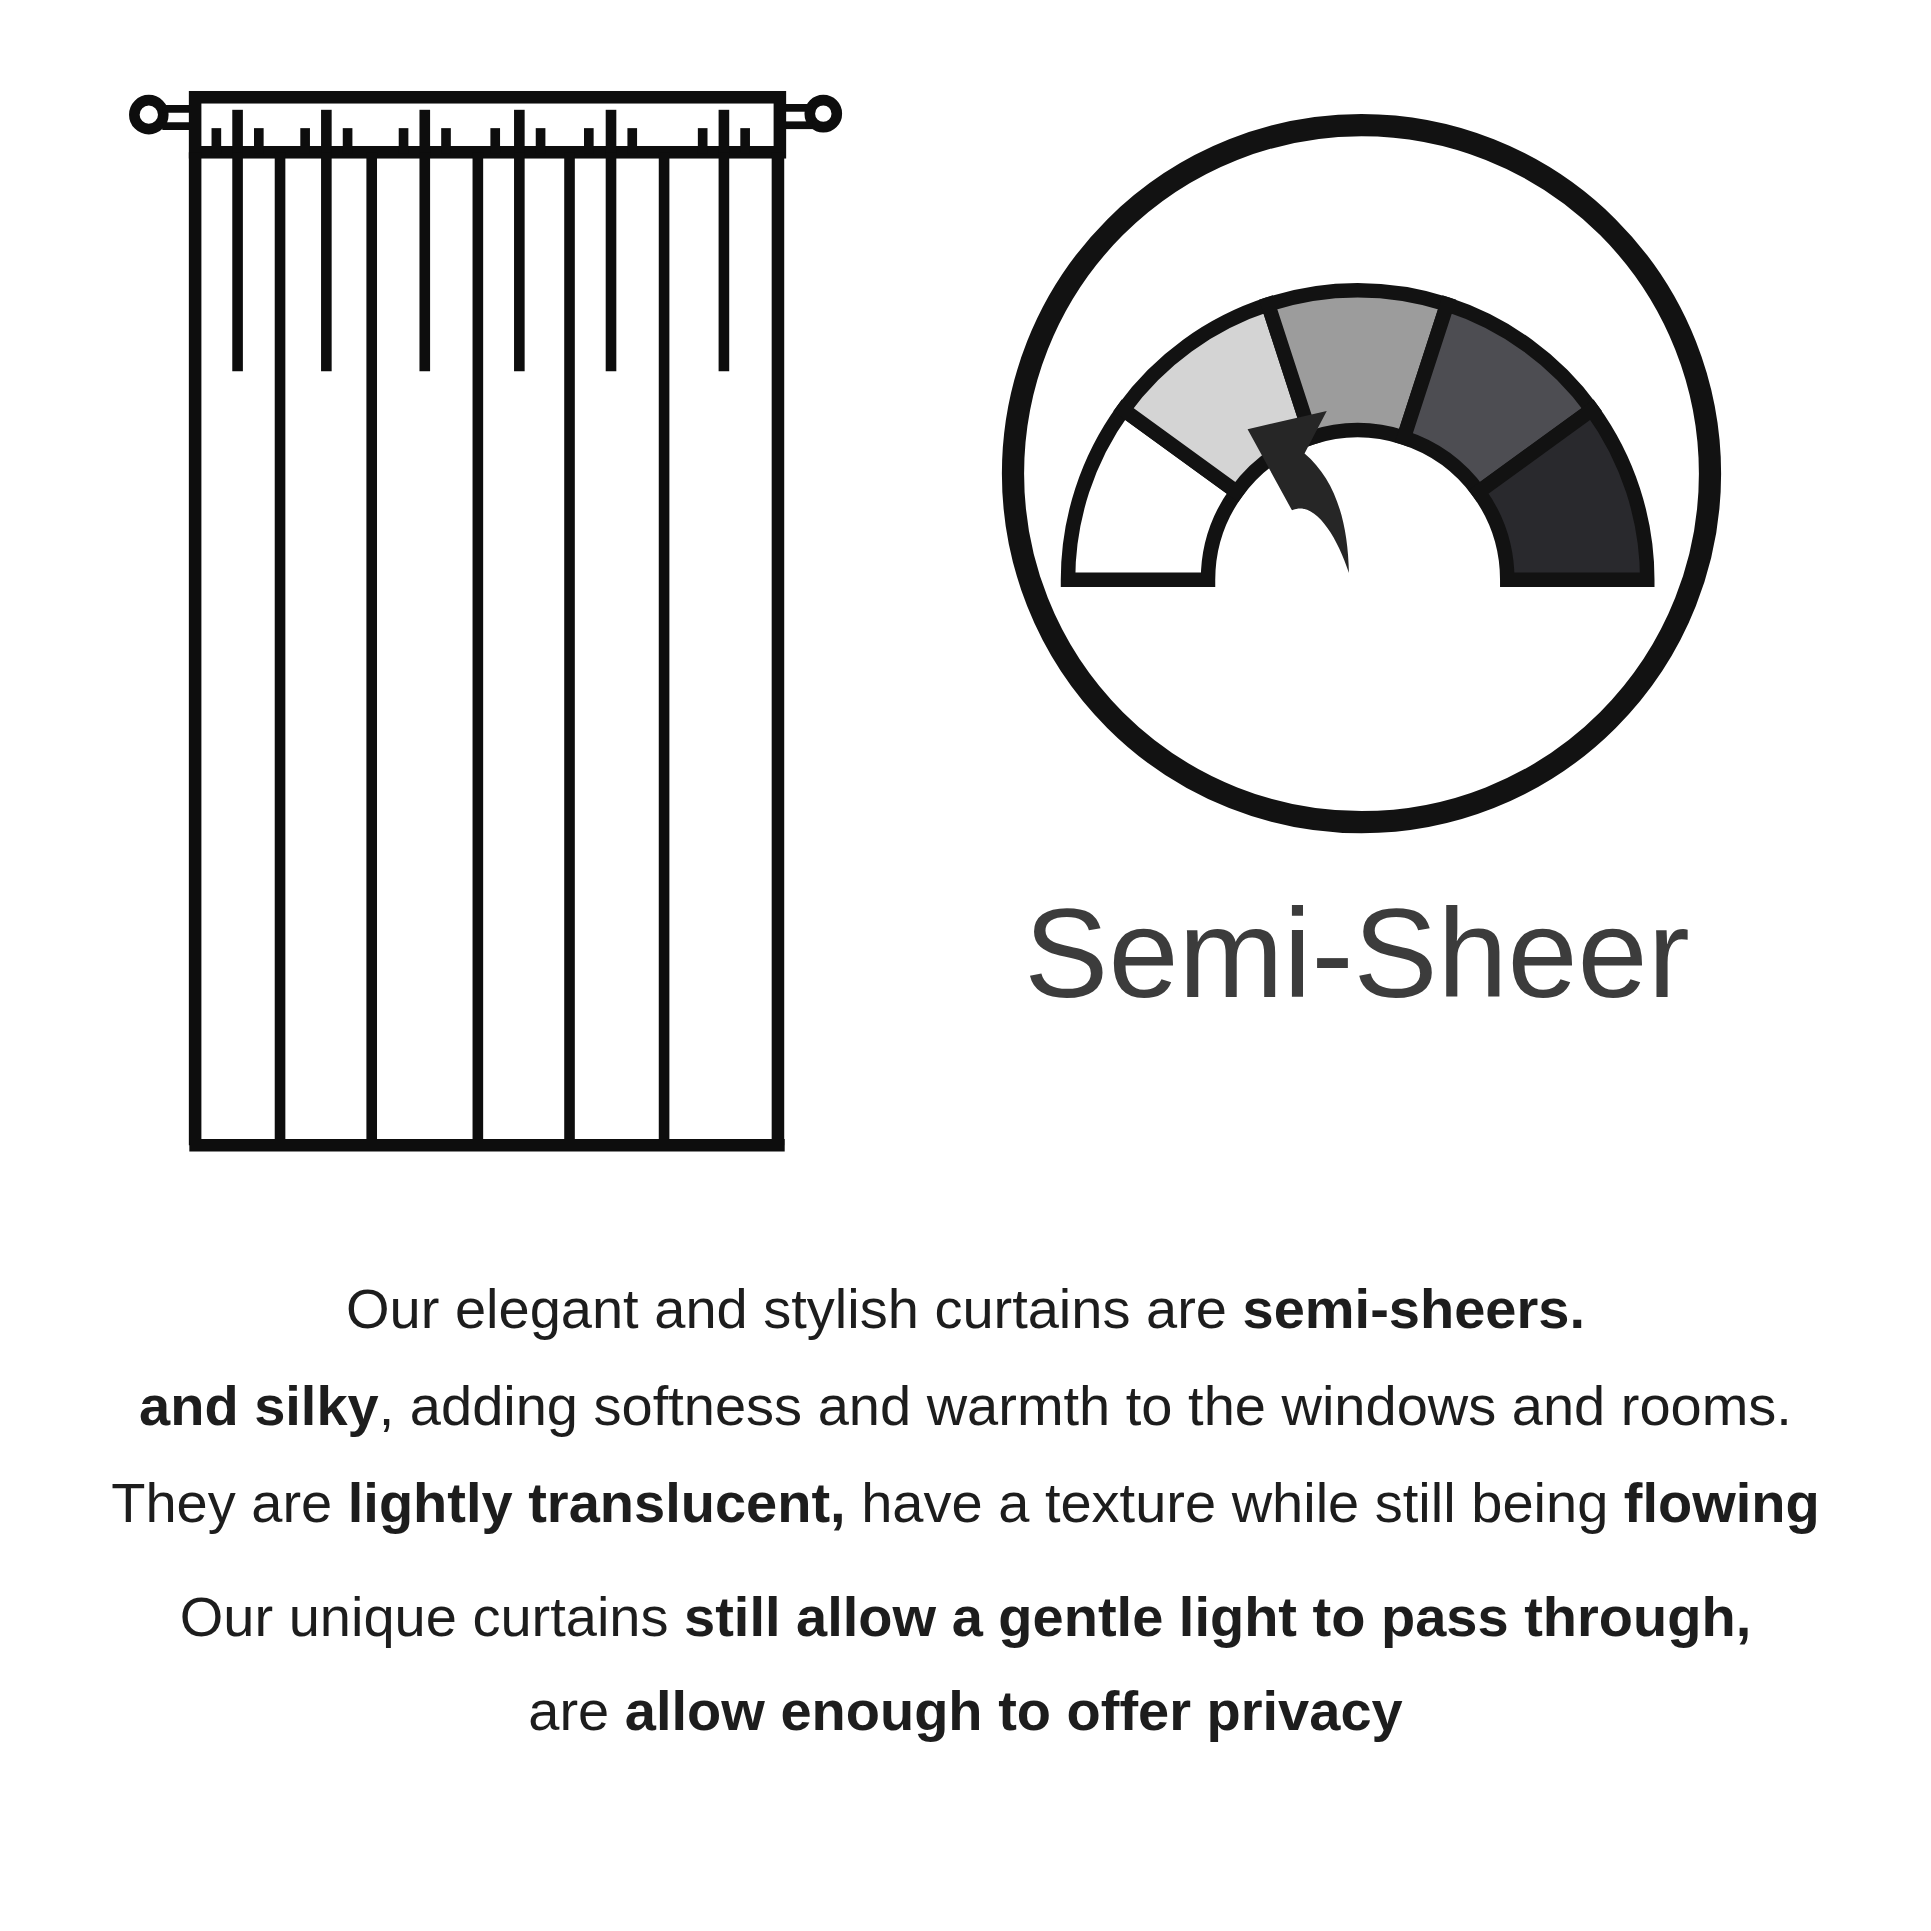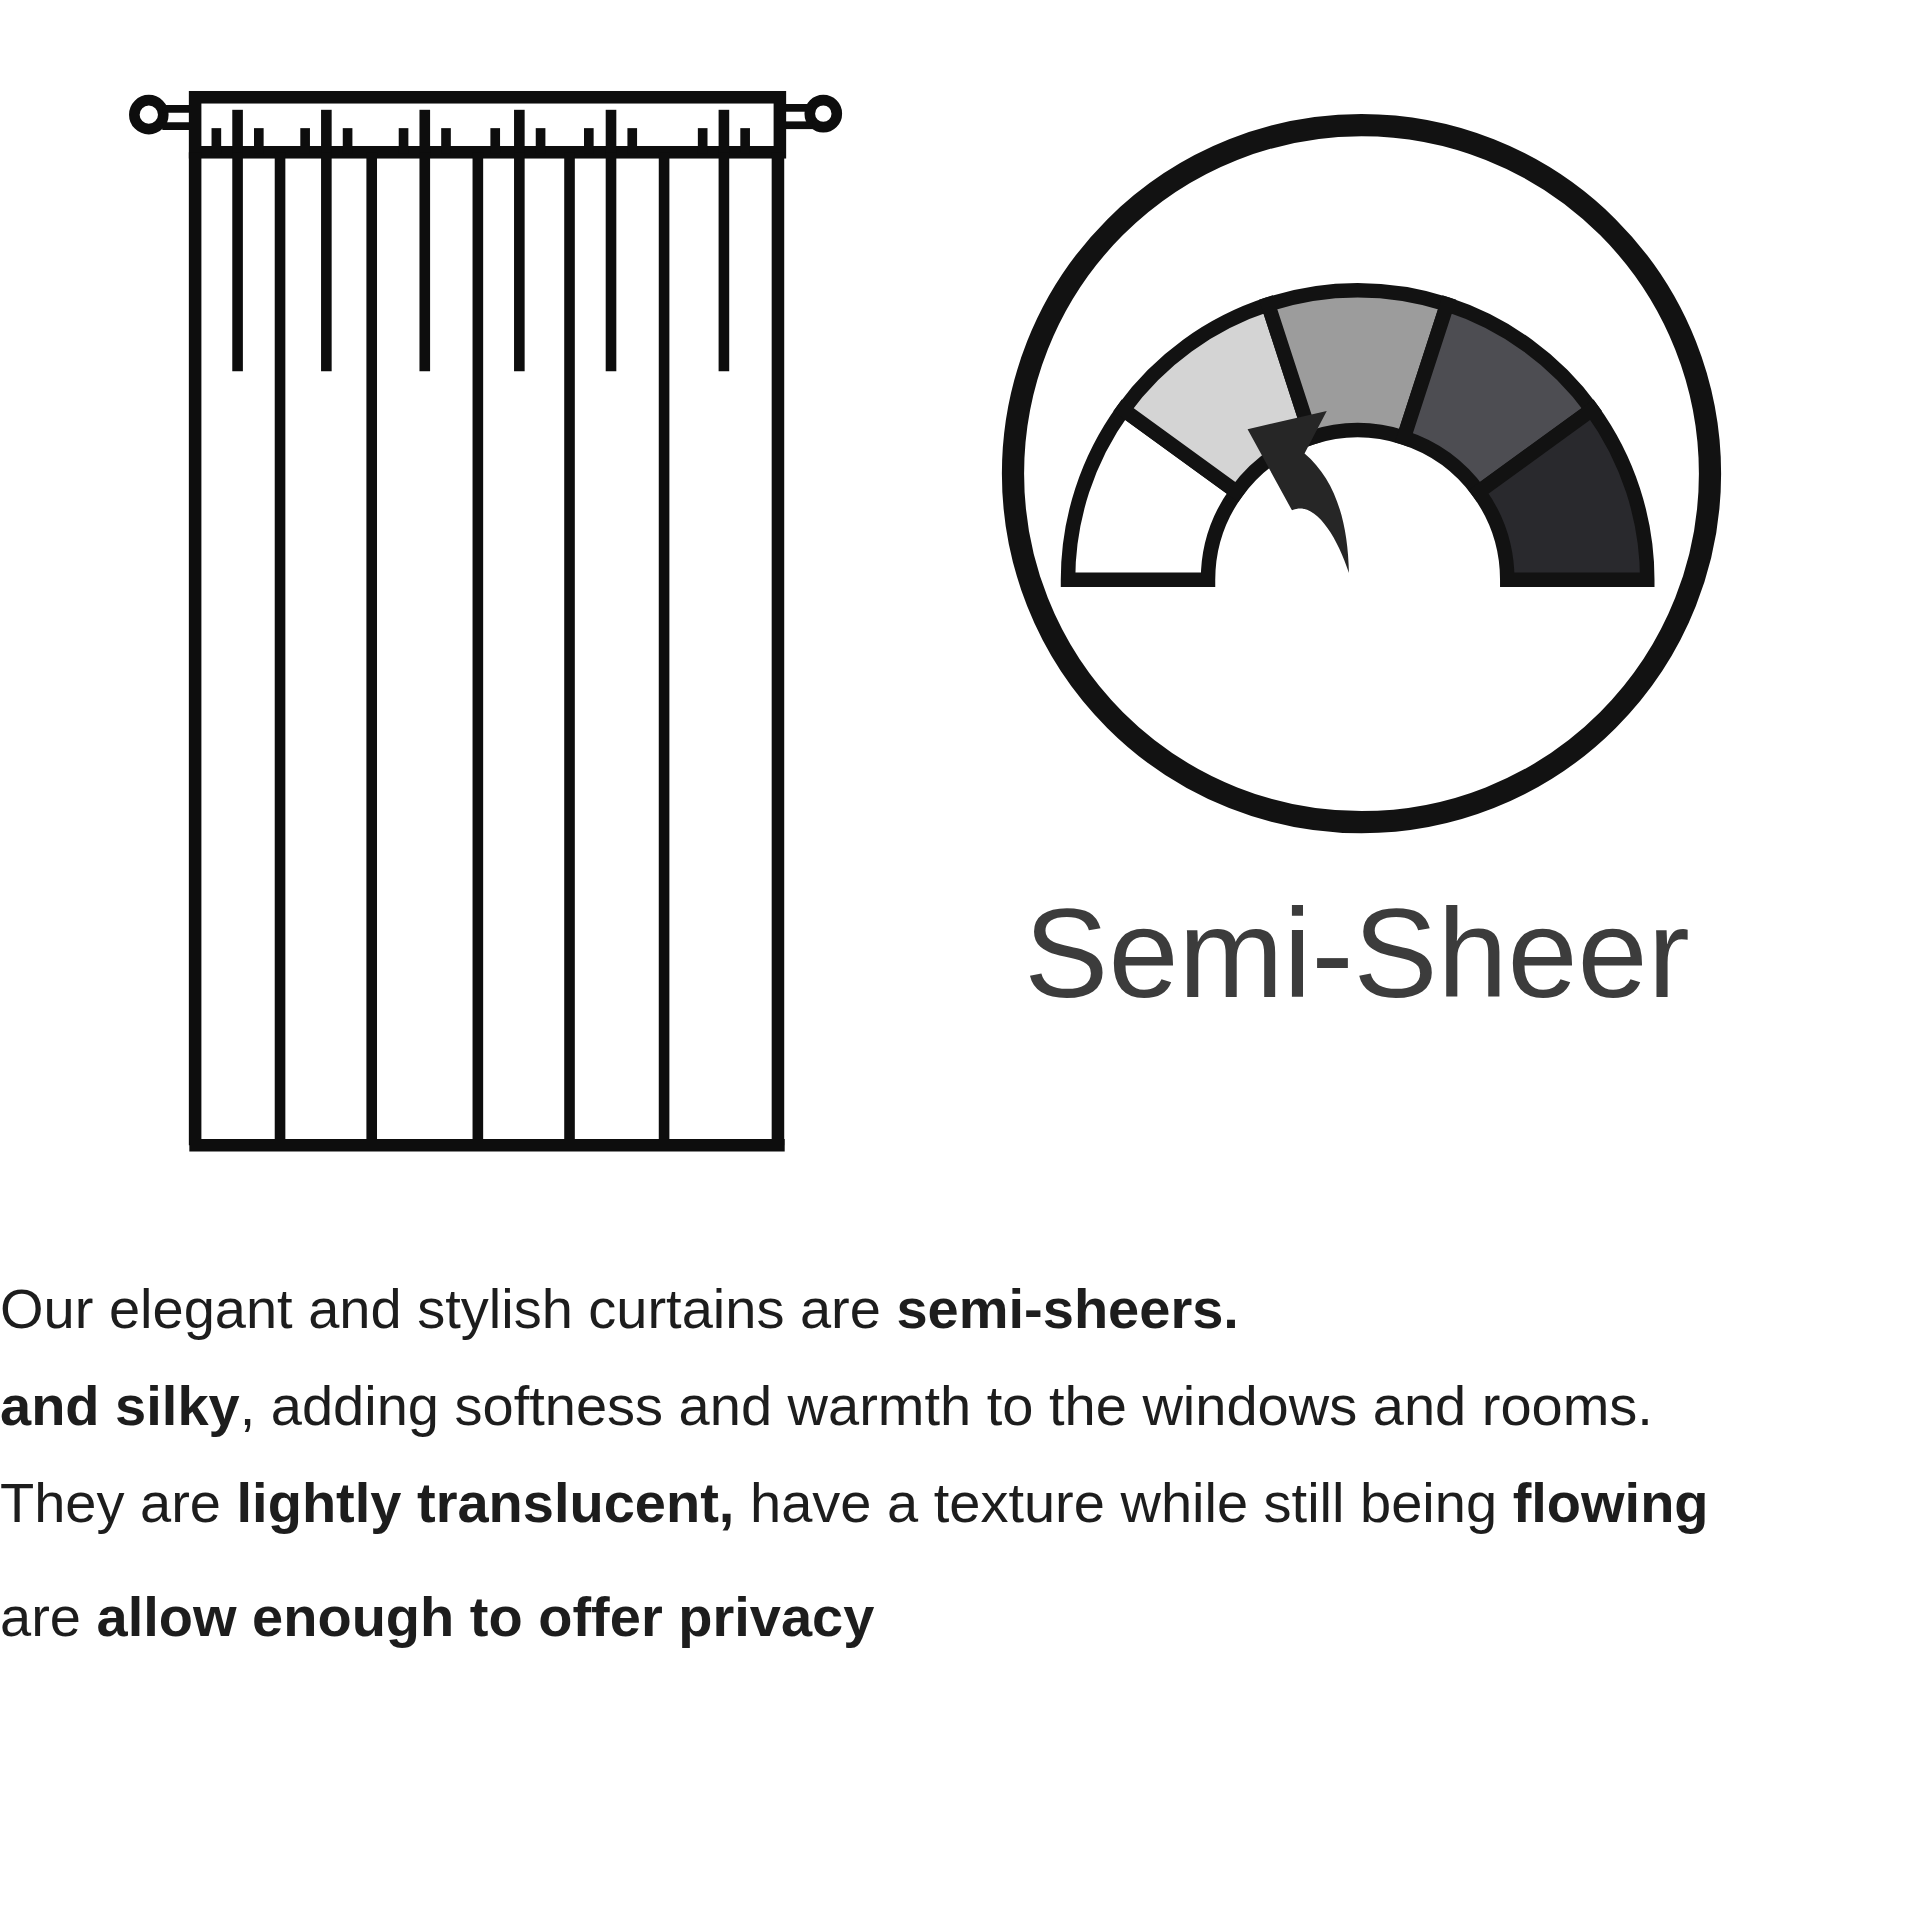--- a/index.html
+++ b/index.html
@@ -21,21 +21,21 @@
     text-align:left;
     font-size:126px;
     line-height:164px;
     color:#3c3c3c;
     white-space:nowrap;
   }
   .body-block{
     position:absolute;
     left:0;top:1260px;
     width:1931px;
-    text-align:left;
+    text-align:center;
     color:#1d1d1d;
     font-size:56px;
   }
   .para1 .line{line-height:97px;}
   .para2{margin-top:19.3px;}
   .para2 .line{line-height:94px;}
   .b{font-weight:700;}
 </style>
 </head>
 <body>
@@ -120,18 +120,19 @@
     <div>Semi-Sheer</div>
   </div>
 
   <div class="body-block">
     <div class="para1">
       <div class="line"><span>Our elegant and stylish curtains are </span><span class="b">semi-sheers.</span></div>
       <div class="line"><span class="b">and silky</span><span>, adding softness and warmth to the windows and rooms.</span></div>
       <div class="line"><span>They are </span><span class="b">lightly translucent,</span><span> have a texture while still being </span><span class="b">flowing</span></div>
     </div>
     <div class="para2">
+      <div class="line"><span>Our unique curtains </span><span class="b">still allow a gentle light to pass through,</span></div>
       <div class="line"><span>are </span><span class="b">allow enough to offer privacy</span></div>
     </div>
   </div>
 
 </div>
 
 
 </body></html>

